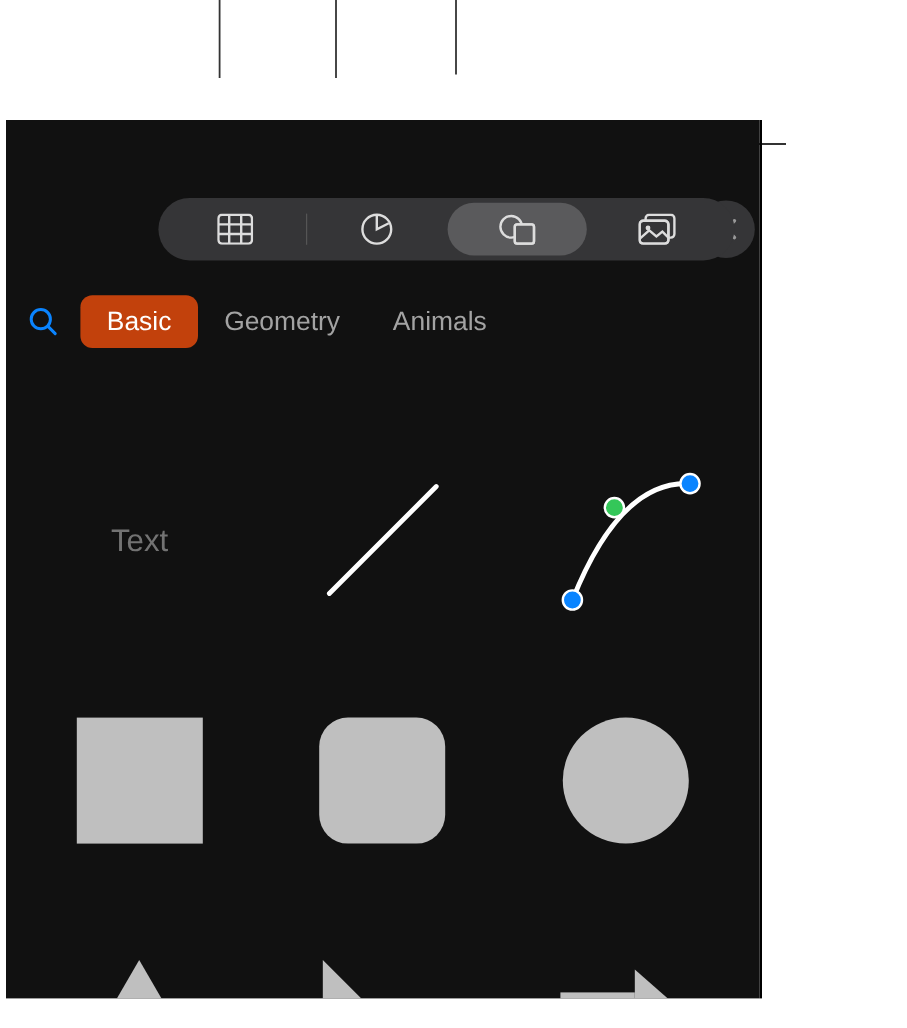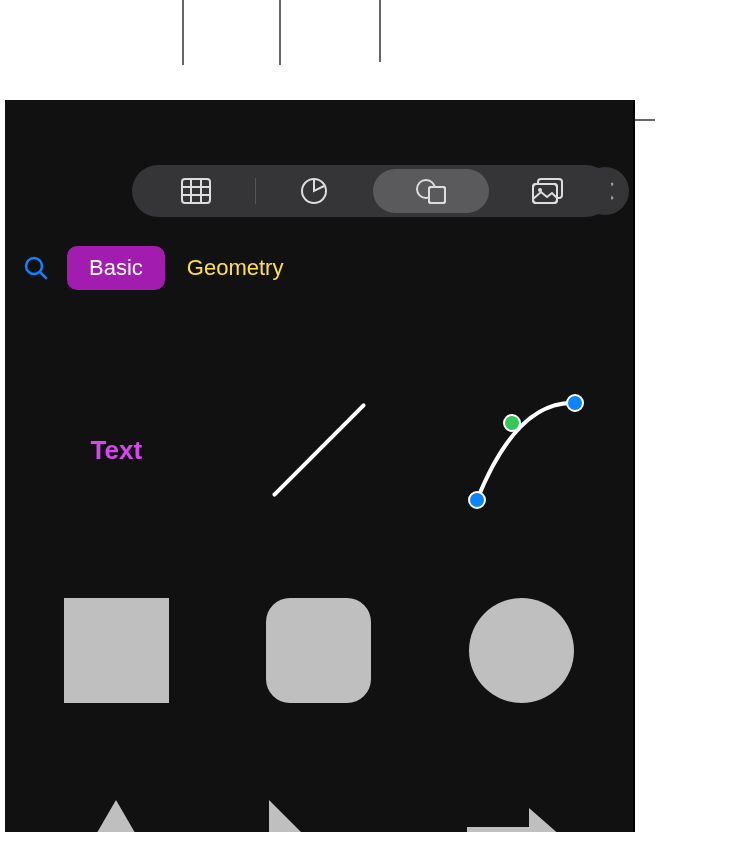--- a/index.html
+++ b/index.html
@@ -96,26 +96,26 @@
       display: flex;
       align-items: center;
       justify-content: center;
       cursor: pointer;
       margin-right: 10px;
     }
     .cat-tab {
       padding: 9px 22px;
       border-radius: 10px;
       font-size: 22px;
-      color: #fde047;
+      color: #a3a3a3;
       cursor: pointer;
       white-space: nowrap;
     }
     .cat-tab.active {
-      background: #a21caf;
+      background: #c2410c;
       color: #fff;
     }
     .shapes-grid {
       position: absolute;
       top: 220px;
       left: 0;
       right: 0;
       bottom: 0;
       display: grid;
       grid-template-columns: repeat(3, 1fr);
@@ -124,23 +124,23 @@
       column-gap: 20px;
       row-gap: 0;
     }
     .shape-cell {
       display: flex;
       align-items: center;
       justify-content: center;
       cursor: pointer;
     }
     .text-shape {
-      color: #d946ef;
+      color: #737373;
       font-size: 26px;
-      font-weight: 700;
+      font-weight: 400;
     }
     .line-shape {
       width: 100px;
       height: 100px;
       position: relative;
     }
     .line-shape::after {
       content: "";
       position: absolute;
       top: 50%;
@@ -267,20 +267,21 @@
 
   <div class="categories">
     <div class="search-btn">
       <svg width="26" height="26" viewBox="0 0 26 26">
         <circle cx="11" cy="11" r="8" stroke="#0a84ff" stroke-width="2.5" fill="none"></circle>
         <line x1="17" y1="17" x2="23" y2="23" stroke="#0a84ff" stroke-width="2.5" stroke-linecap="round"></line>
       </svg>
     </div>
     <div class="cat-tab active">Basic</div>
     <div class="cat-tab">Geometry</div>
+    <div class="cat-tab">Animals</div>
   </div>
 
   <div class="shapes-grid">
 
     <div class="shape-cell">
       <span class="text-shape">Text</span>
     </div>
 
     <div class="shape-cell">
       <div class="line-shape"></div>

